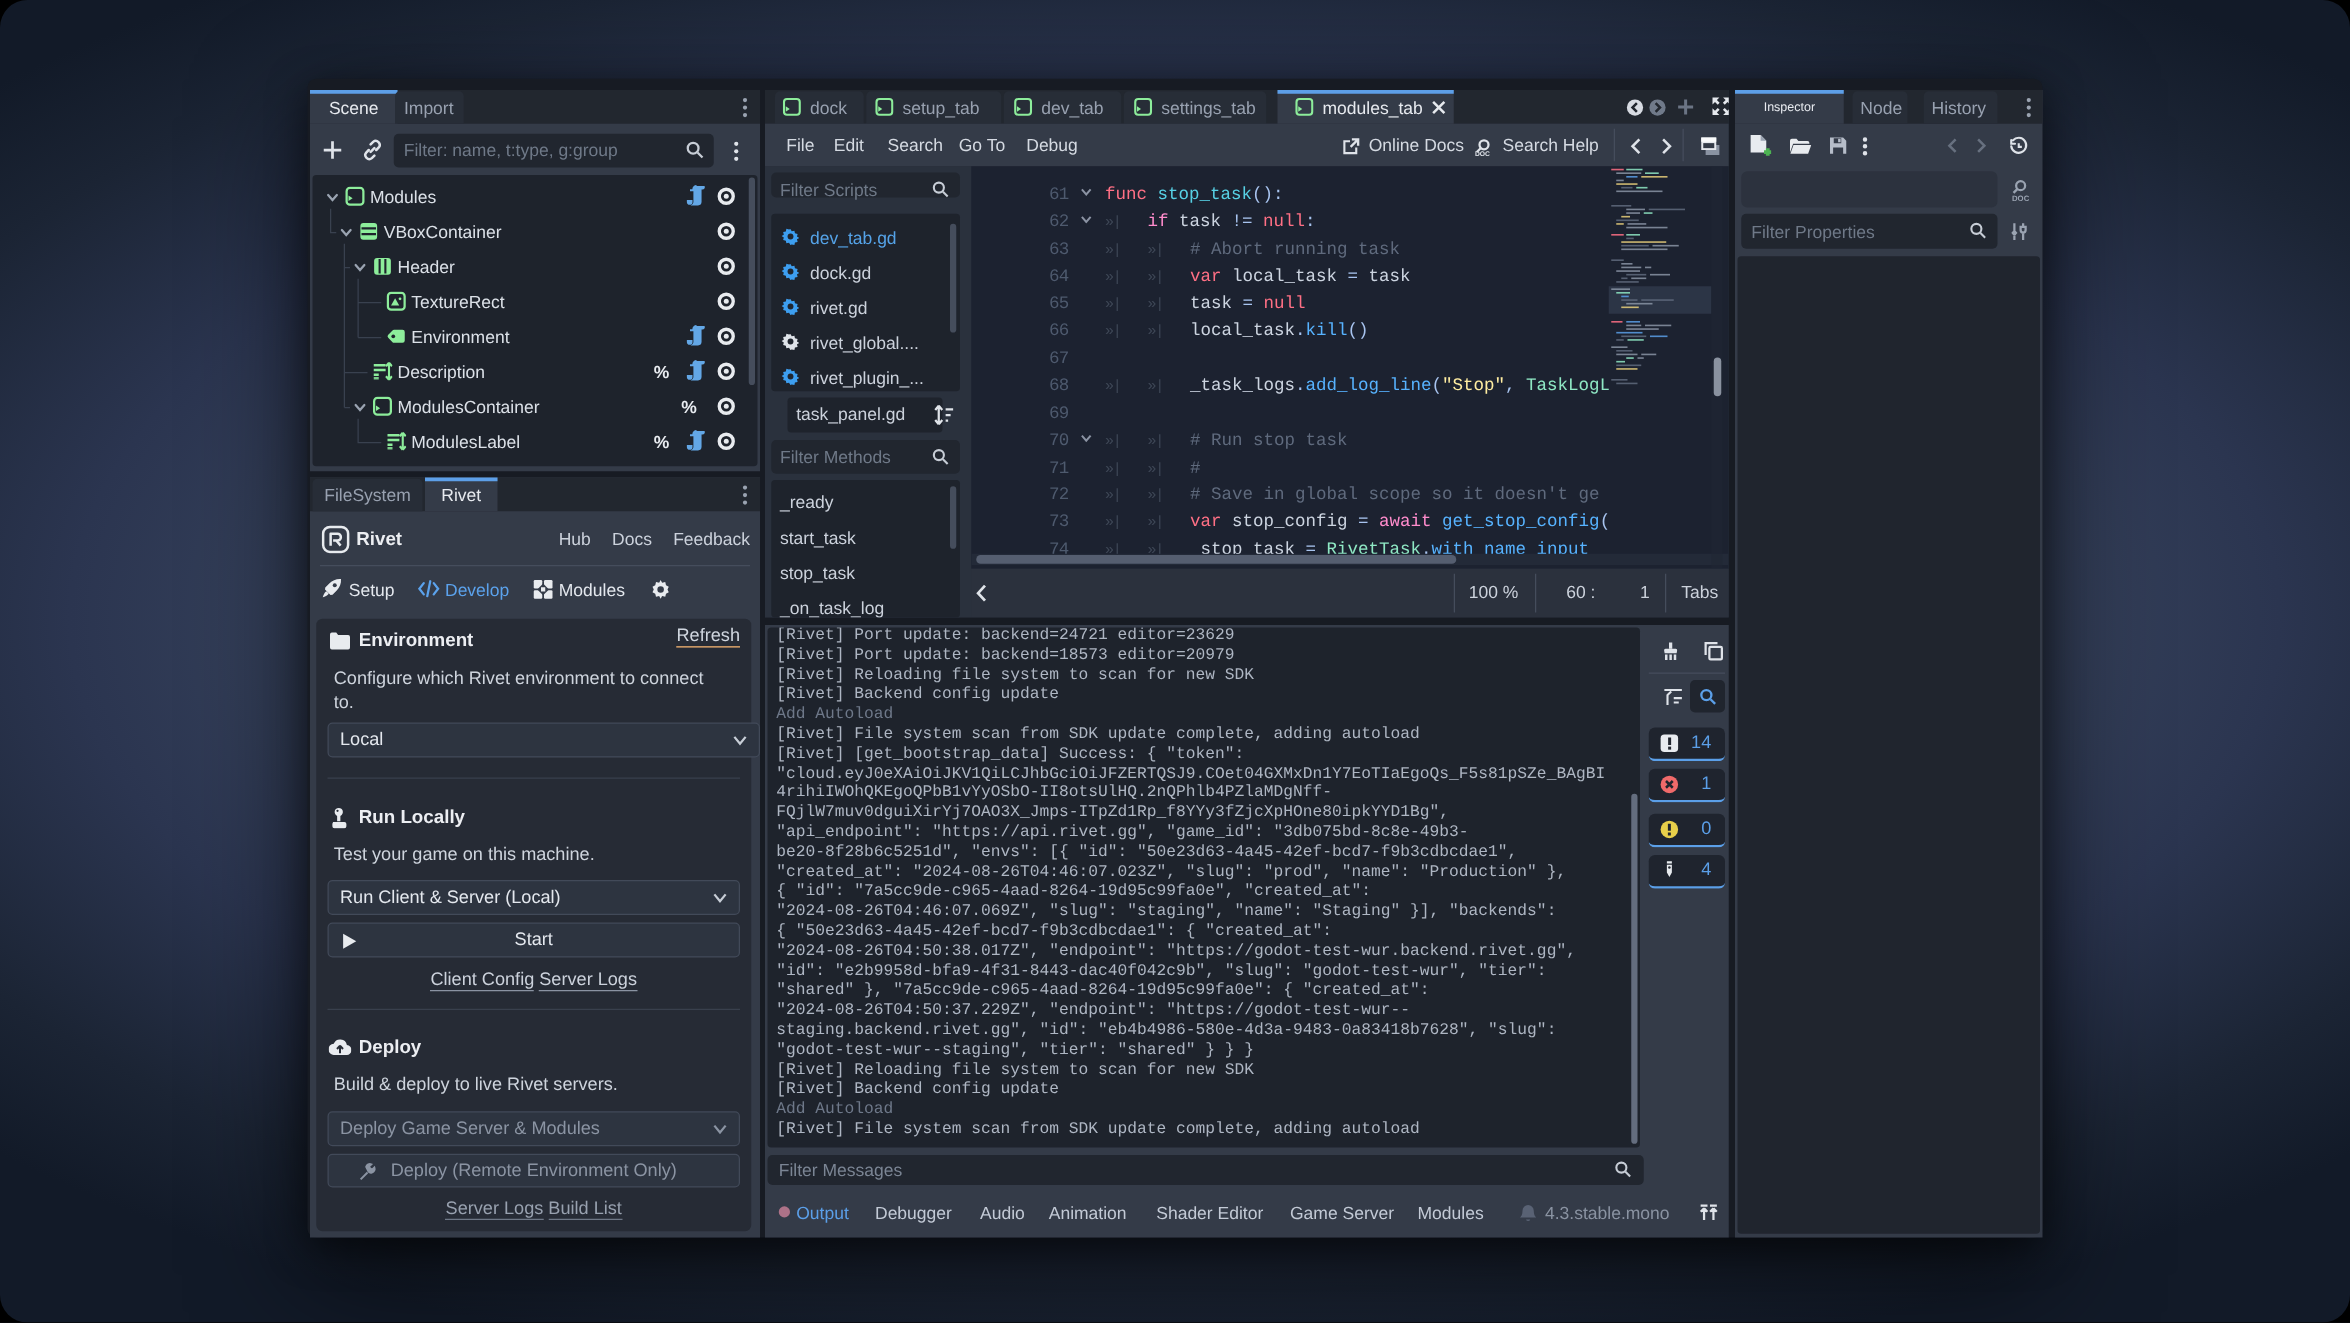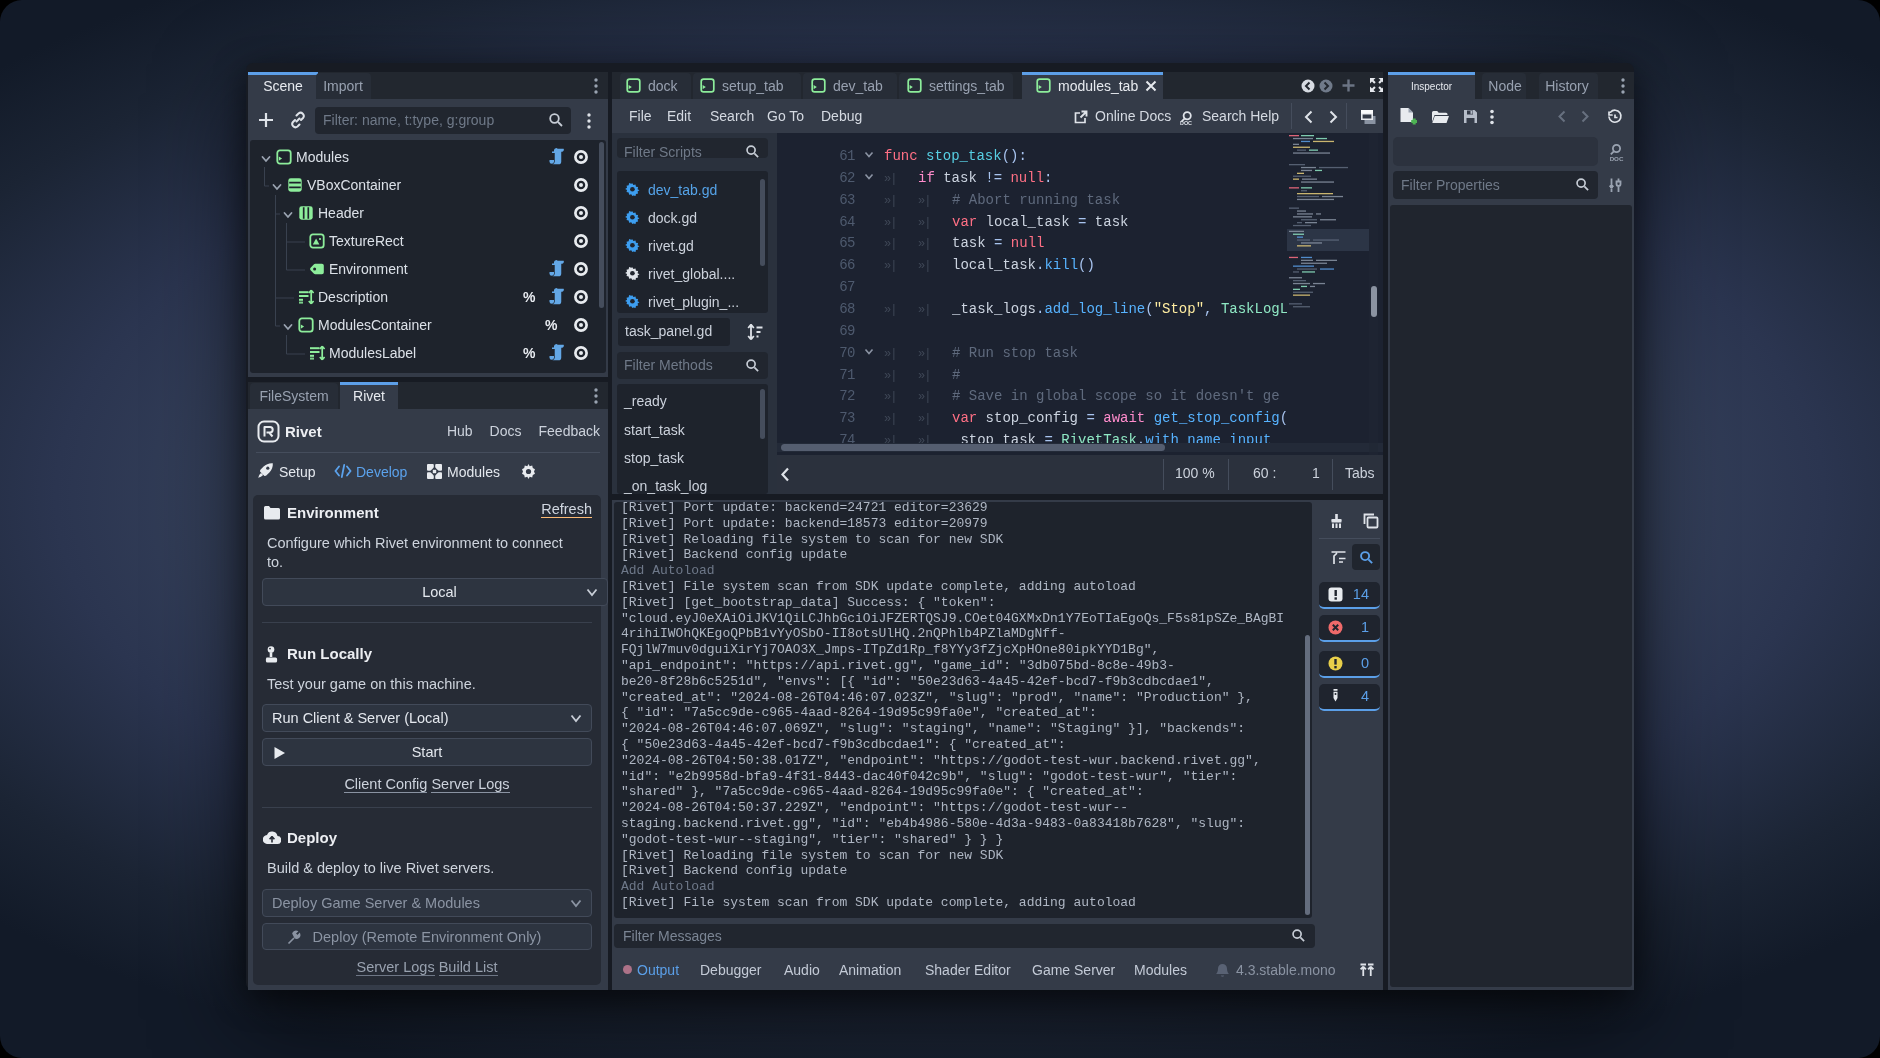--- a/index.html
+++ b/index.html
@@ -292,21 +292,21 @@
     <div class="abs" style="left:293px;top:82px;font-size:14px;color:#e4e8ee;margin-top:46px;">Settings</div>
 
     <div class="abs" style="left:5px;top:113px;width:348px;height:490px;background:#262b35;border-radius:5px;">
 
       <svg class="abs" style="left:10px;top:10px;" width="17" height="15" viewBox="0 0 17 15">
           <path d="M1 2.5 a1.5 1.5 0 0 1 1.5-1.5 H6 l1.5 2 H15.5 A1.5 1.5 0 0 1 17 4.5 V13 a1.5 1.5 0 0 1 -1.5 1.5 H2.5 A1.5 1.5 0 0 1 1 13 Z" fill="#e8ebef"></path>
         </svg>
       <div class="abs" style="left:34px;top:9px;font-size:15px;font-weight:700;color:#eceef2;">Environment</div>
       <div class="abs" style="left:0;top:6px;width:339px;text-align:right;font-size:14.5px;color:#d0d6df;"><span style="border-bottom:1px solid #fdba74;">Refresh</span></div>
       <div class="abs" style="left:14px;top:39px;width:320px;font-size:14.5px;line-height:18.5px;color:#ced4dd;">Configure which Rivet environment to connect<br>to.</div>
-      <div class="abs selbox" style="left:9px;top:83px;width:346px;height:28px;text-align:center;">
+      <div class="abs selbox" style="left:9px;top:83px;width:346px;height:28px;">
         <span style="padding-left:9px;line-height:27px;color:#e4e8ee;">Local</span>
         <svg class="abs" style="right:9px;top:9px;" width="12" height="9" viewBox="0 0 12 9">
             <path d="M1.5 1.5 L6 7 L10.5 1.5" stroke="#c7cdd6" stroke-width="1.8" fill="none"></path>
           </svg>
       </div>
       <div class="abs" style="left:9px;top:127px;width:330px;height:1px;background:#39404d;"></div>
 
       <svg class="abs" style="left:11px;top:151px;" width="15" height="17" viewBox="0 0 15 17">
           <circle cx="7" cy="3.6" r="3.3" fill="#e8ebef"></circle>
           <circle cx="6" cy="2.6" r="0.9" fill="#262b35"></circle>
@@ -460,21 +460,21 @@
       <svg class="abs" style="left:8px;top:95px;" width="15" height="15">
           <use href="#sym-gear-white"></use>
         </svg>
       <div class="abs slbl" style="left:31px;top:95px;">rivet_global....</div>
       <svg class="abs" style="left:8px;top:123px;" width="15" height="15">
           <use href="#sym-gear-blue"></use>
         </svg>
       <div class="abs slbl" style="left:31px;top:123px;">rivet_plugin_...</div>
       <div class="abs" style="right:3px;top:8px;width:5px;height:87px;background:#454d5c;border-radius:3px;"></div>
     </div>
-    <div class="abs darkbox" style="left:6px;top:246px;width:112px;height:28px;">
+    <div class="abs darkbox" style="left:18px;top:246px;width:124px;height:28px;">
       <div class="abs slbl" style="left:7px;top:5px;">task_panel.gd</div>
     </div>
     <svg class="abs" style="left:134px;top:251px;" width="18" height="18" viewBox="0 0 18 18">
         <path d="M5 2 V16 M5 1.5 L2.2 5 M5 1.5 L7.8 5 M5 16.5 L2.2 13 M5 16.5 L7.8 13" stroke="#dfe3e9" stroke-width="1.8" fill="none"></path>
         <path d="M10.5 4.5 H16.5 M10.5 9 H14.5 M10.5 13.5 H12.5" stroke="#dfe3e9" stroke-width="1.8"></path>
       </svg>
     <div class="abs inputbox" style="left:5px;top:280px;width:151px;height:27px;line-height:27px;font-size:14px;padding-left:7px;box-sizing:border-box;">Filter Methods
       <svg class="abs" style="right:8px;top:6px;" width="15" height="15" viewBox="0 0 16 16">
           <circle cx="6.5" cy="6.5" r="4.3" stroke="#c7cdd6" stroke-width="1.8" fill="none"></circle>
           <path d="M10 10 L14 14" stroke="#c7cdd6" stroke-width="1.8"></path>

